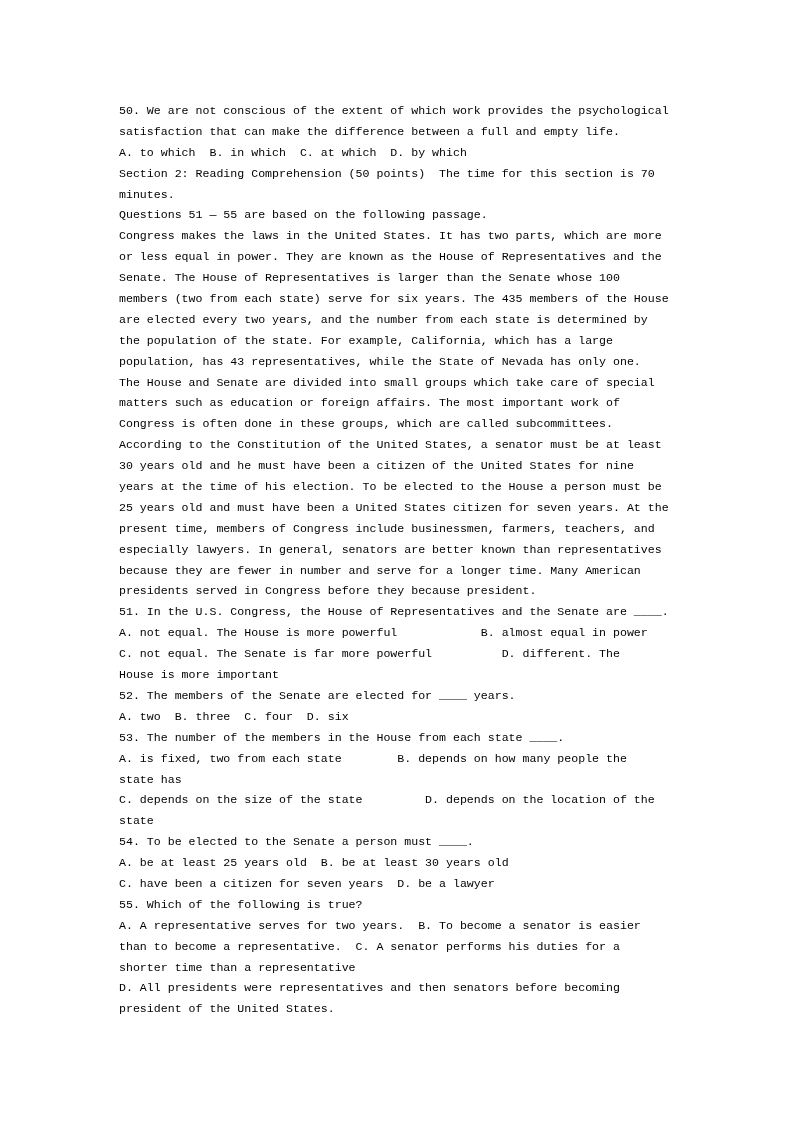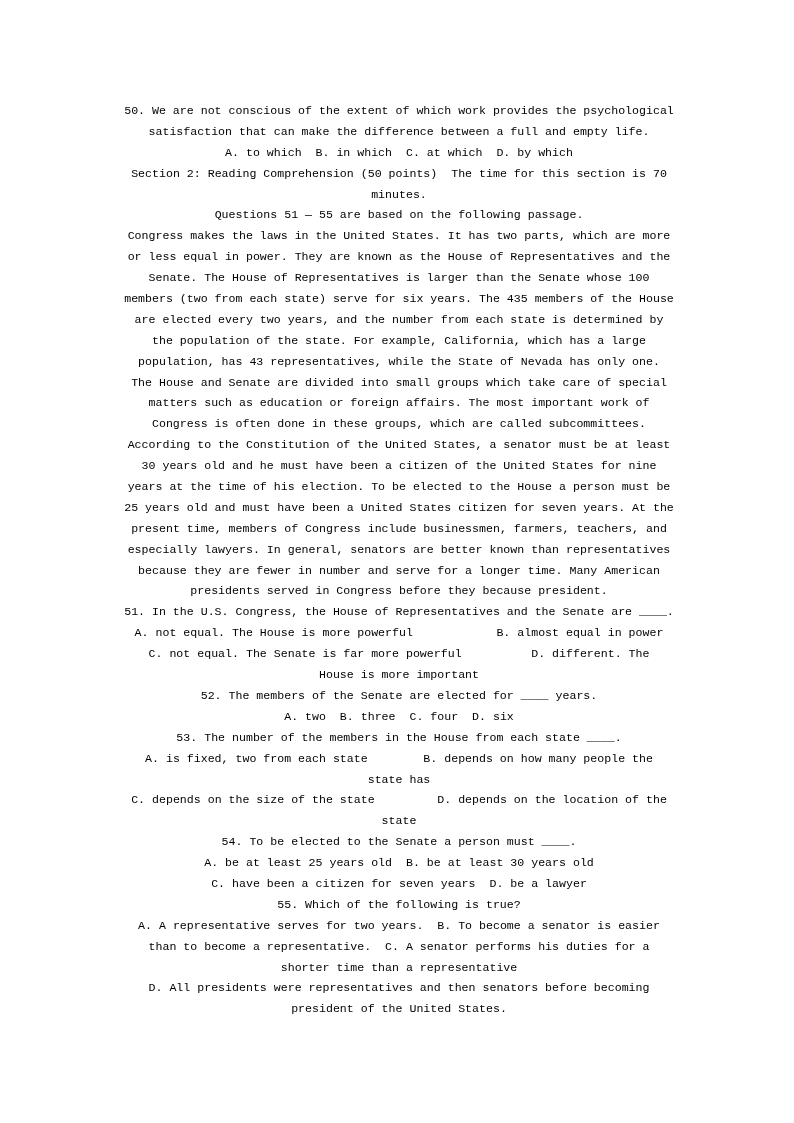--- a/index.html
+++ b/index.html
@@ -15,21 +15,20 @@
     font-family: "Liberation Mono", "DejaVu Sans Mono", monospace;
     color: #000000;
     -webkit-font-smoothing: none;
   }
   .page {
     position: relative;
     width: 794px;
     height: 1123px;
     box-sizing: border-box;
     background: #ffffff;
-    text-align: center;
   }
   .text-block {
     position: absolute;
     left: 119px;
     top: 101px;
     width: 560px;
     font-size: 11.6px;
     line-height: 20.9px;
     letter-spacing: 0px;
     white-space: pre-wrap;

